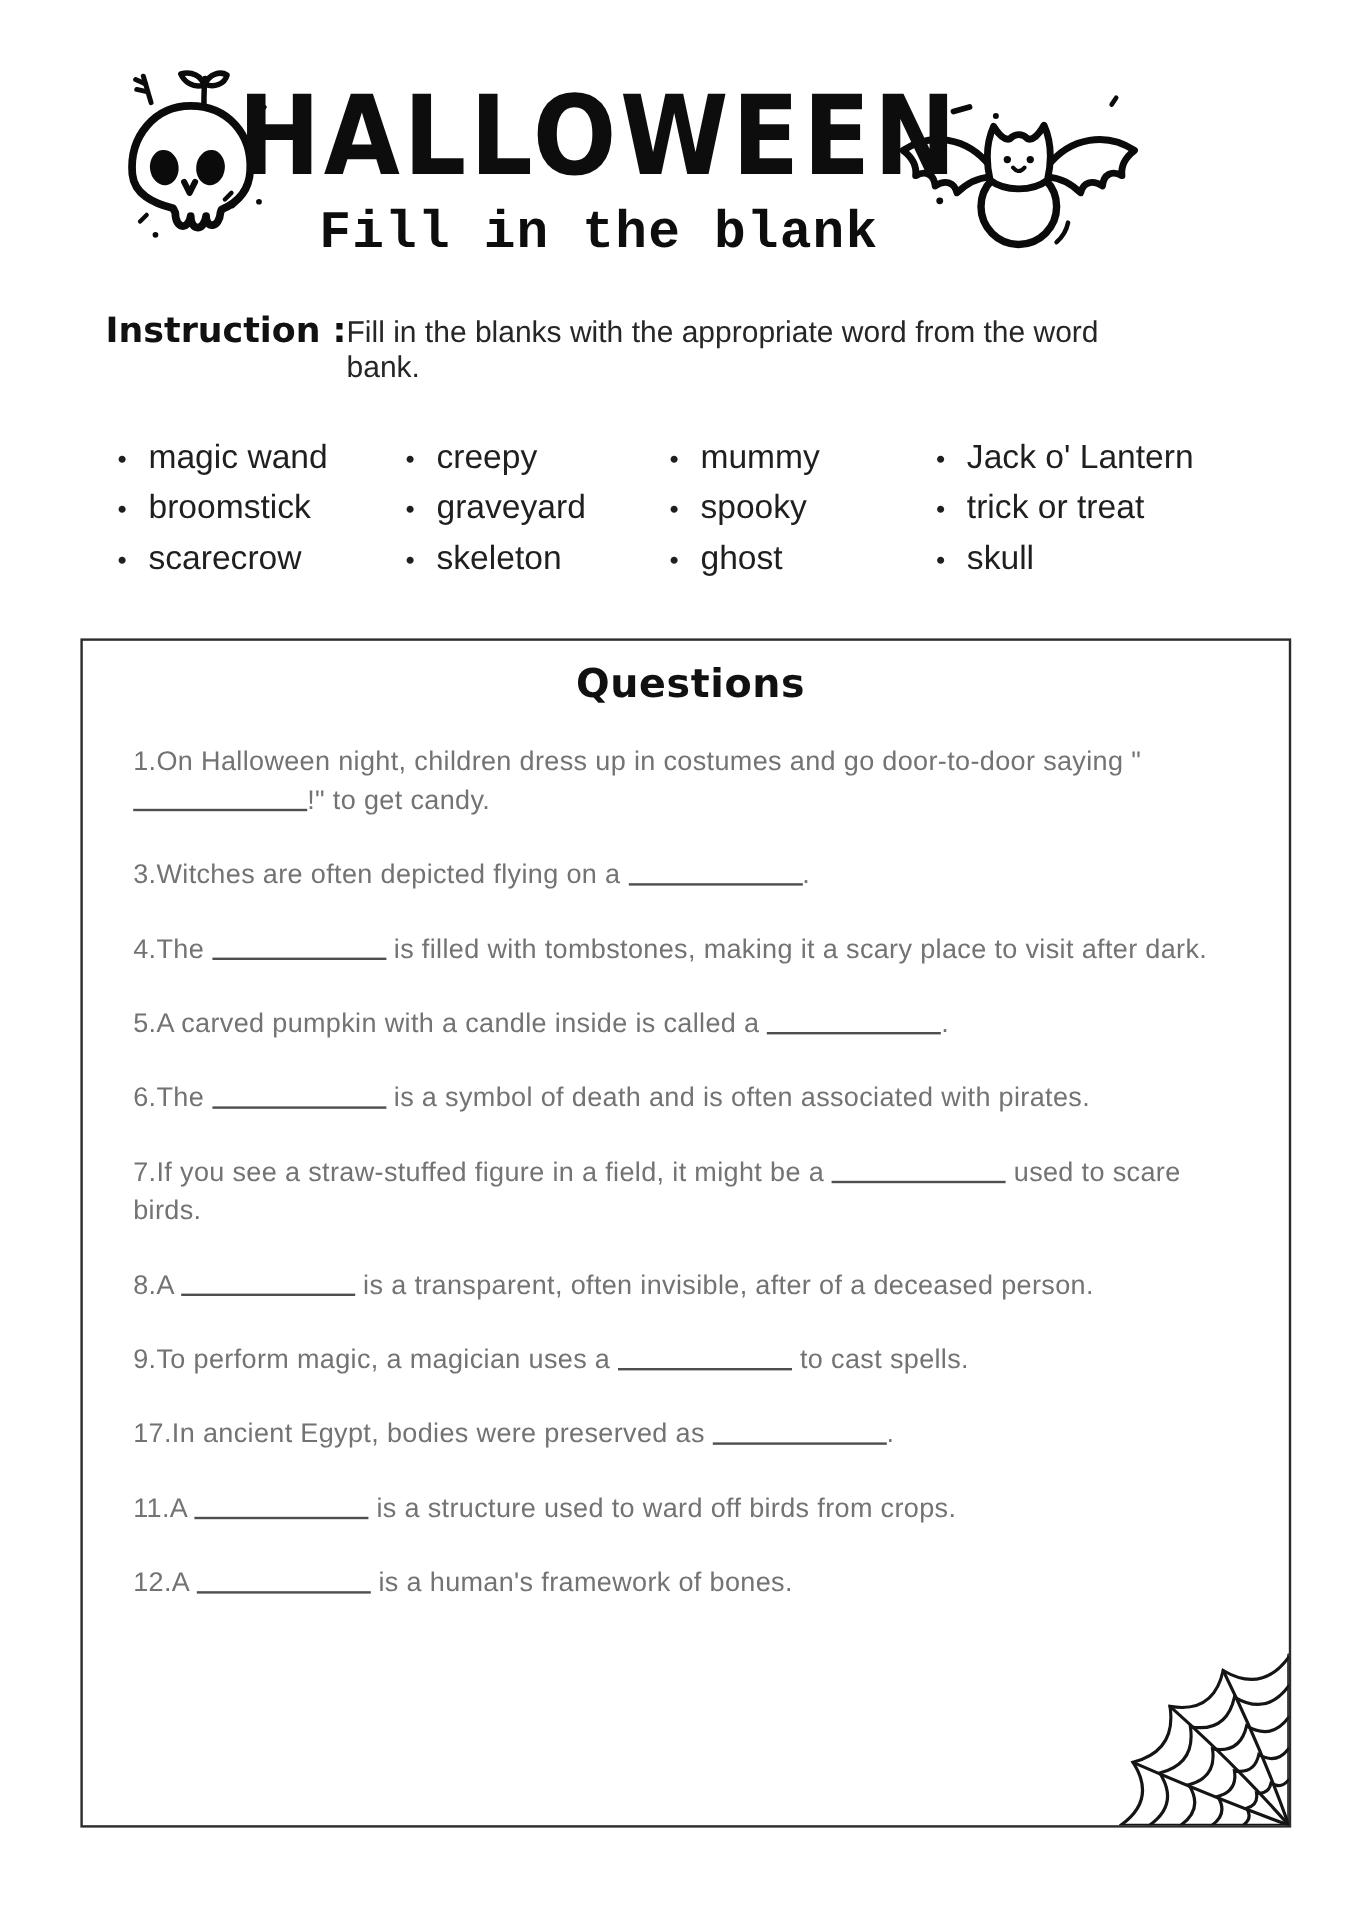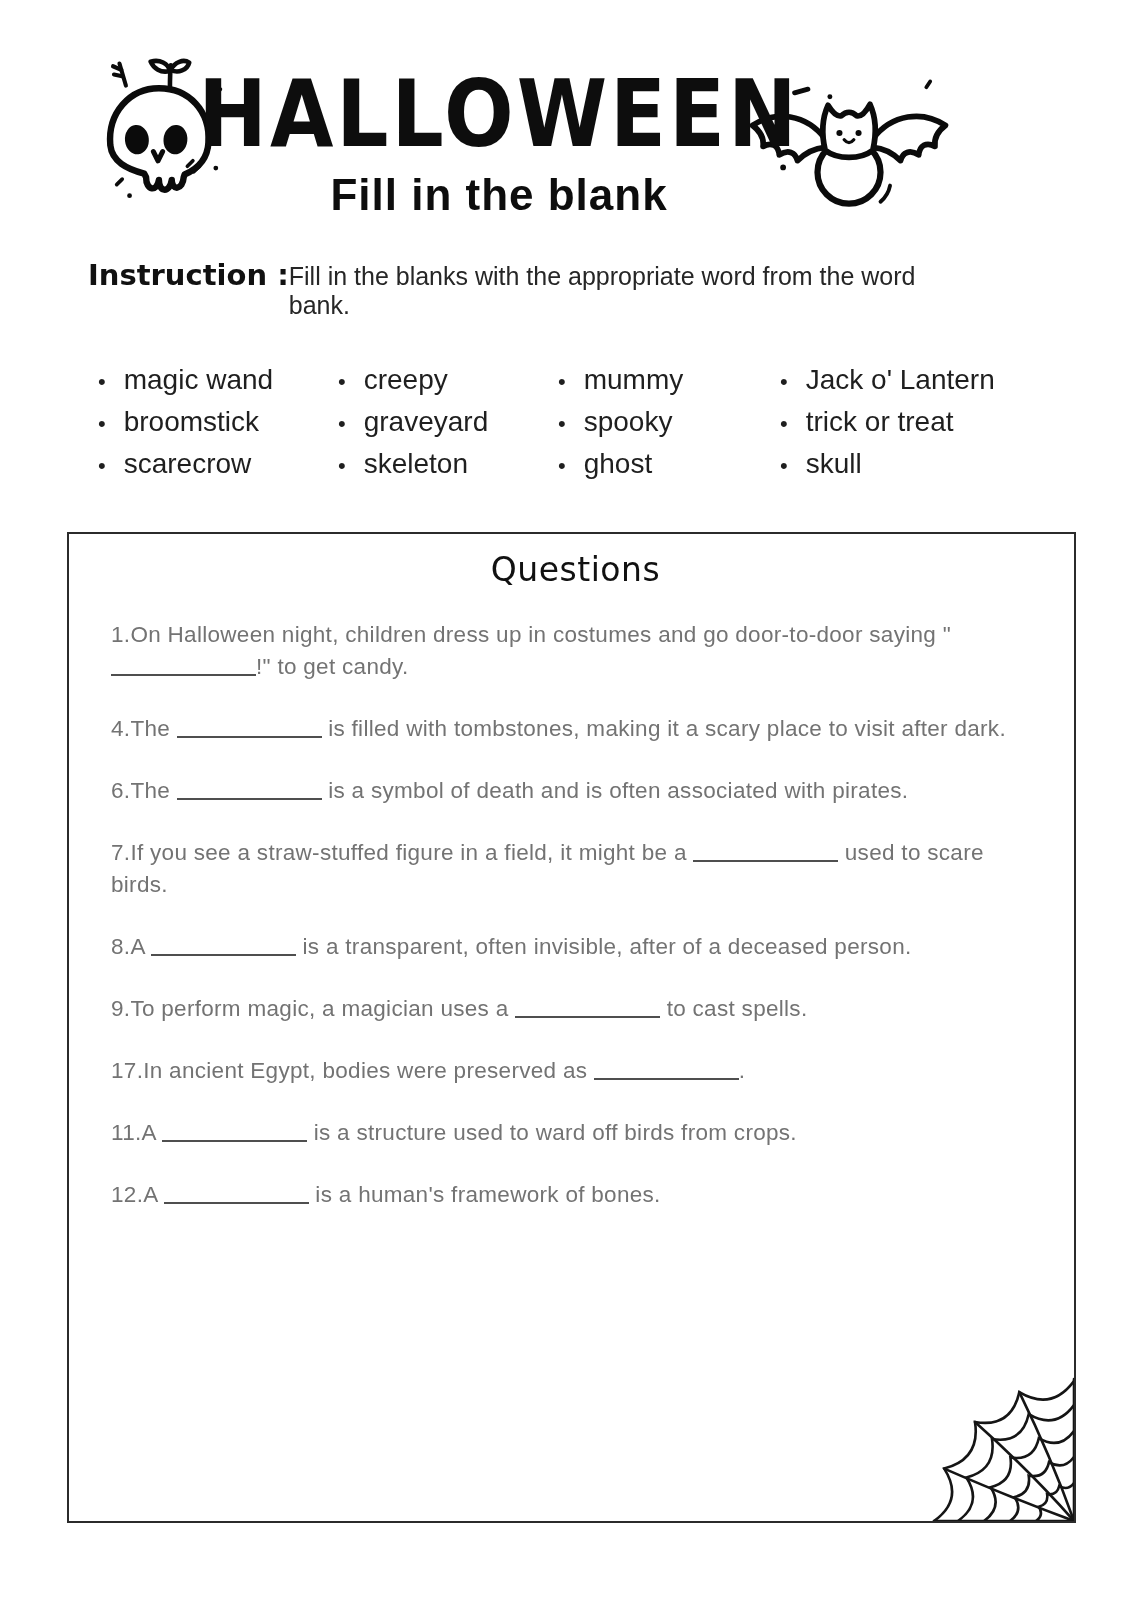--- a/index.html
+++ b/index.html
@@ -21,21 +21,21 @@
   .title {
     font-family: "DejaVu Sans", sans-serif;
     font-weight: bold;
     font-size: 82px;
     letter-spacing: 3px;
     color: #0d0d0d;
     line-height: 1.1;
     transform: scaleY(1.12);
   }
   .subtitle {
-    font-family: Liberation Sans, sans-serif;
+    font-family: Liberation Mono, monospace;
     font-weight: bold;
     font-size: 44px;
     color: #0d0d0d;
     margin-top: 10px;
     letter-spacing: 1px;
   }
 
   
   .instruction { margin: 38px 40px 0 88px; display: flex; align-items: baseline; }
   .instruction-label {
@@ -61,21 +61,21 @@
     position: absolute;
     left: 67px; top: 532px;
     width: 1009px; height: 991px;
     border: 2px solid #2b2b2b;
     background: #ffffff;
     padding: 16px 34px 0 42px;
   }
   .qbox-title {
     text-align: center;
     font-family: "DejaVu Sans", sans-serif;
-    font-weight: normal;
+    font-weight: bold;
     font-size: 33px;
     color: #111111;
     margin-bottom: 30px;
     letter-spacing: 0.5px;
   }
   .q {
     font-size: 22.5px;
     line-height: 32px;
     color: #737373;
     margin-bottom: 30px;
@@ -214,23 +214,25 @@
         </div>
     </div>
   </div>
 
   <div class="qbox">
     <div class="qbox-title">Questions</div>
 
     <p class="q"><span>1.</span><span>On Halloween night, children dress up in costumes and go door-to-door saying "</span><span class="blank"></span><span>!" to get candy.</span></p>
 
 
+    <p class="q"><span>3.</span><span>Witches are often depicted flying on a </span><span class="blank"></span><span>.</span></p>
 
     <p class="q"><span>4.</span><span>The </span><span class="blank"></span><span> is filled with tombstones, making it a scary place to visit after dark.</span></p>
 
+    <p class="q"><span>5.</span><span>A carved pumpkin with a candle inside is called a </span><span class="blank"></span><span>.</span></p>
 
     <p class="q"><span>6.</span><span>The </span><span class="blank"></span><span> is a symbol of death and is often associated with pirates.</span></p>
 
     <p class="q"><span>7.</span><span>If you see a straw-stuffed figure in a field, it might be a </span><span class="blank"></span><span> used to scare birds.</span></p>
 
     <p class="q"><span>8.</span><span>A </span><span class="blank"></span><span> is a transparent, often invisible, after of a deceased person.</span></p>
 
     <p class="q"><span>9.</span><span>To perform magic, a magician uses a </span><span class="blank"></span><span> to cast spells.</span></p>
 
     <p class="q"><span>17.</span><span>In ancient Egypt, bodies were preserved as </span><span class="blank"></span><span>.</span></p>

